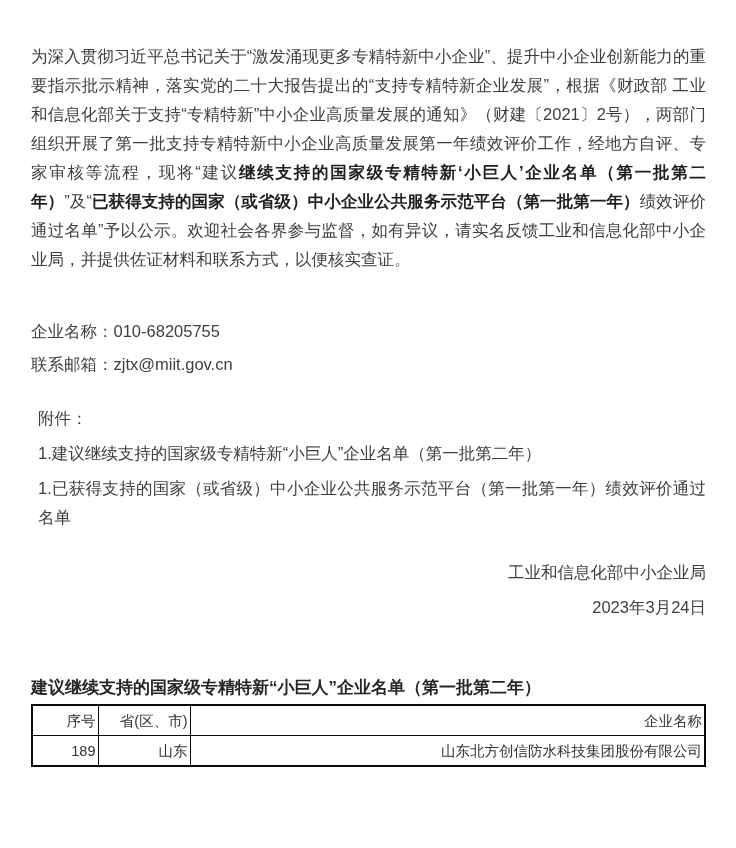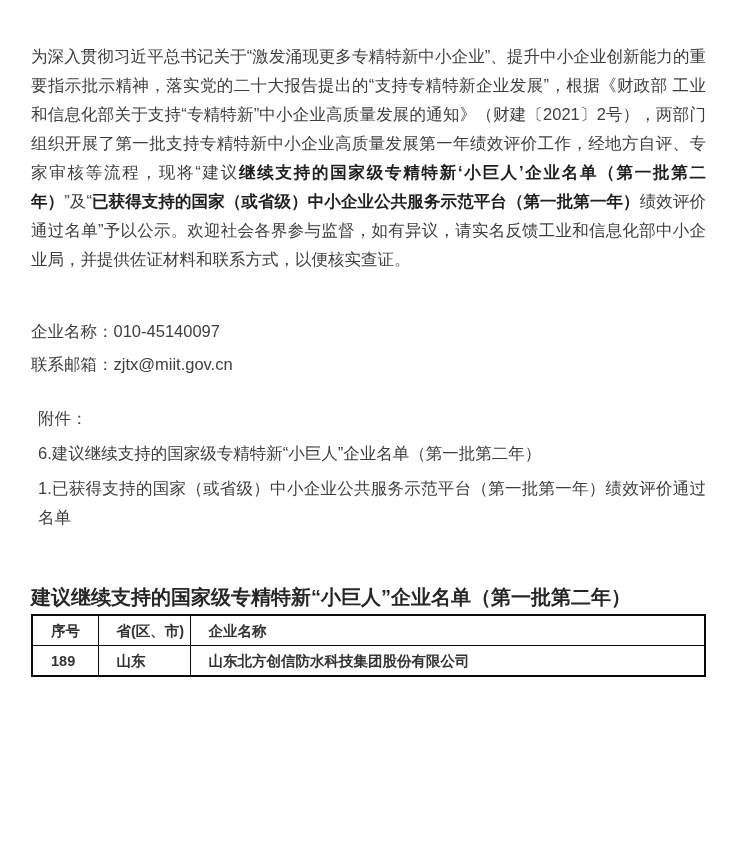--- a/index.html
+++ b/index.html
@@ -51,67 +51,71 @@
   .signature-block p {
     margin: 0 0 6px 0;
   }
   .table-section {
     margin-top: 51px;
   }
   .table-title {
     margin: 0;
     font-weight: 700;
     color: #262626;
-    font-size: 20px;
+    font-size: 17px;
     line-height: 29px;
   }
   table.company-table {
     margin-top: 2px;
     border-collapse: collapse;
     width: 675px;
     font-size: 14.5px;
     color: #333333;
     table-layout: fixed;
   }
   table.company-table {
     border: 2px solid #0a0a0a;
   }
   table.company-table th,
   table.company-table td {
     border: 1px solid #0a0a0a;
-    font-weight: bold;
-    text-align: left;
-    padding: 2px 18px;
+    font-weight: normal;
+    text-align: right;
+    padding: 2px 2px;
     height: 25px;
     line-height: 18px;
     overflow: hidden;
     white-space: nowrap;
   }
   col.col-seq   { width: 66px; }
   col.col-prov  { width: 92px; }
   col.col-name  { width: auto; }
 </style>
 </head>
 <body>
 
 <div class="doc">
 
   <p class="para"><span>为深入贯彻习近平总书记关于“激发涌现更多专精特新中小企业”、提升中小企业创新能力的重要指示批示精神，落实党的二十大报告提出的“支持专精特新企业发展”，根据《财政部 工业和信息化部关于支持“专精特新”中小企业高质量发展的通知》（财建〔2021〕2号），两部门组织开展了第一批支持专精特新中小企业高质量发展第一年绩效评价工作，经地方自评、专家审核等流程，现将“建议</span><span class="bold-seg">继续支持的国家级专精特新‘小巨人’企业名单（第一批第二年）</span><span>”及“</span><span class="bold-seg">已获得支持的国家（或省级）中小企业公共服务示范平台（第一批第一年）</span><span>绩效评价通过名单”予以公示。欢迎社会各界参与监督，如有异议，请实名反馈工业和信息化部中小企业局，并提供佐证材料和联系方式，以便核实查证。</span></p>
 
   <div class="contact-block">
-    <p class="contact-line"><span>企业名称：</span><span>010-45140097</span></p>
+    <p class="contact-line"><span>企业名称：</span><span>010-68205755</span></p>
     <p class="contact-line"><span>联系邮箱：</span><span>zjtx@miit.gov.cn</span></p>
   </div>
 
   <div class="attachments-block">
     <p>附件：</p>
-    <p>6.建议继续支持的国家级专精特新“小巨人”企业名单（第一批第二年）</p>
+    <p>1.建议继续支持的国家级专精特新“小巨人”企业名单（第一批第二年）</p>
     <p>1.已获得支持的国家（或省级）中小企业公共服务示范平台（第一批第一年）绩效评价通过名单</p>
   </div>
 
+  <div class="signature-block">
+    <p>工业和信息化部中小企业局</p>
+    <p>2023年3月24日</p>
+  </div>
 
   <div class="table-section">
     <p class="table-title">建议继续支持的国家级专精特新“小巨人”企业名单（第一批第二年）</p>
     <table class="company-table">
       <colgroup>
         <col class="col-seq">
         <col class="col-prov">
         <col class="col-name">
       </colgroup>
       <thead>

